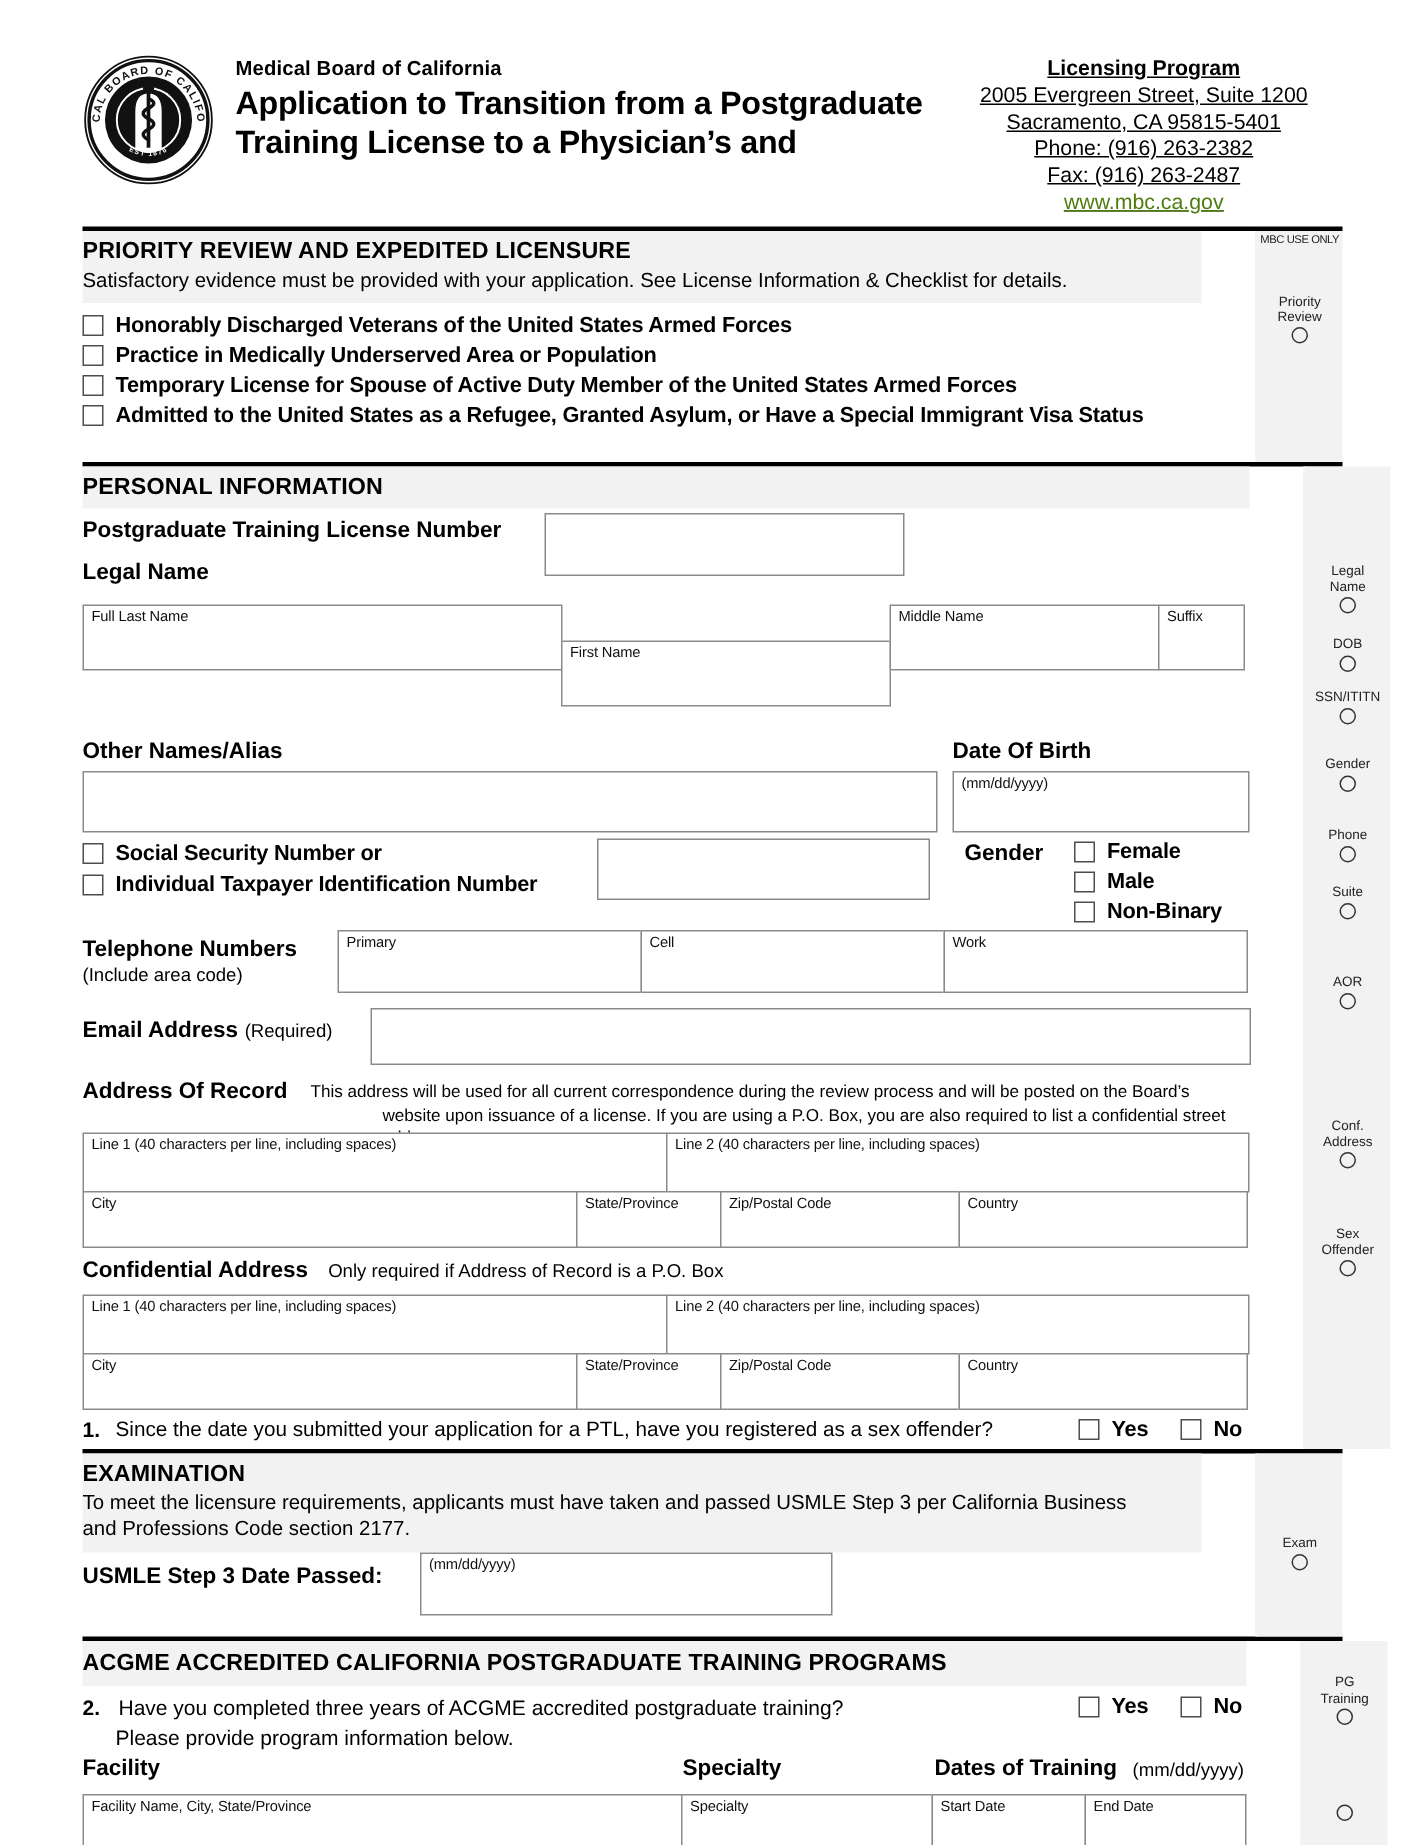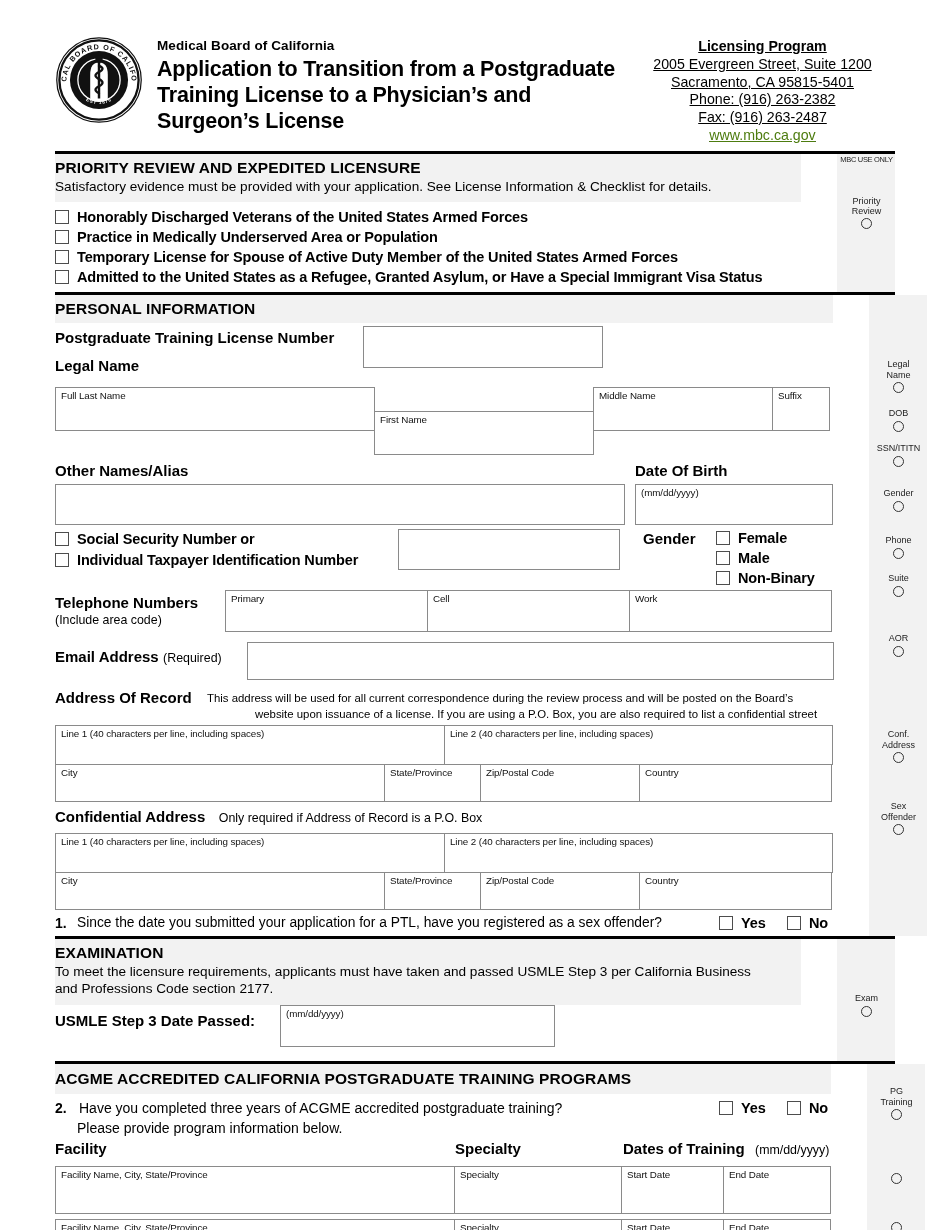--- a/index.html
+++ b/index.html
@@ -88,21 +88,20 @@
         <circle cx="50" cy="26" r="4.2" fill="#111"></circle>
         <rect x="48.6" y="29" width="2.8" height="42" fill="#111"></rect>
         <path d="M50 34 q8 3 0 7 q-8 4 0 8 q8 4 0 8 q-8 4 0 8" fill="none" stroke="#111" stroke-width="2.6" stroke-linecap="round"></path>
       </svg>
     </div>
     <div class="header-titles">
       <div class="org-name">Medical Board of California</div>
       <div class="form-title">
         <div>Application to Transition from a Postgraduate</div>
         <div>Training License to a Physician’s and</div>
-        <div>Surgeon’s License</div>
       </div>
     </div>
     <div class="header-contact">
       <div class="lp">Licensing Program</div>
       <div>2005 Evergreen Street, Suite 1200</div>
       <div>Sacramento, CA 95815-5401</div>
       <div>Phone: (916) 263-2382</div>
       <div>Fax: (916) 263-2487</div>
       <div class="url">www.mbc.ca.gov</div>
     </div>
@@ -110,21 +109,21 @@
 
   <div class="body-wrap">
 
     <div class="rule-thick"></div>
     <div class="cols">
       <div class="maincol">
         <div class="band" style="padding:1px 0 4px 0;">
           <div class="sec-title">PRIORITY REVIEW AND EXPEDITED LICENSURE</div>
           <div class="sec-sub">Satisfactory evidence must be provided with your application. See License Information &amp; Checklist for details.</div>
         </div>
-        <div style="padding:5px 0 5px 0;">
+        <div style="padding:5px 0 21px 0;">
           <div class="cb-row">
             <span class="cb"></span>
             <span class="lbl">Honorably Discharged Veterans of the United States Armed Forces</span>
           </div>
           <div class="cb-row">
             <span class="cb"></span>
             <span class="lbl">Practice in Medically Underserved Area or Population</span>
           </div>
           <div class="cb-row">
             <span class="cb"></span>
@@ -168,21 +167,21 @@
             <span class="hint">First Name</span>
           </div>
           <div class="cell" style="width:180px; height:44px;">
             <span class="hint">Middle Name</span>
           </div>
           <div class="cell" style="width:58px; height:44px;">
             <span class="hint">Suffix</span>
           </div>
         </div>
 
-        <div style="position:relative; height:63px; margin-top:7px;">
+        <div style="position:relative; height:63px; margin-top:21px;">
           <div class="lbl-bold" style="position:absolute; left:0; top:0;">Other Names/Alias</div>
           <div class="lbl-bold" style="position:absolute; left:580px; top:0;">Date Of Birth</div>
           <div class="fbox" style="position:absolute; left:0; top:22px; width:570px; height:41px;"></div>
           <div class="fbox" style="position:absolute; left:580px; top:22px; width:198px; height:41px;">
             <span class="hint">(mm/dd/yyyy)</span>
           </div>
         </div>
 
         <div style="position:relative; height:66px; margin-top:4px;">
           <div class="cb-row" style="position:absolute; left:0; top:0;">

